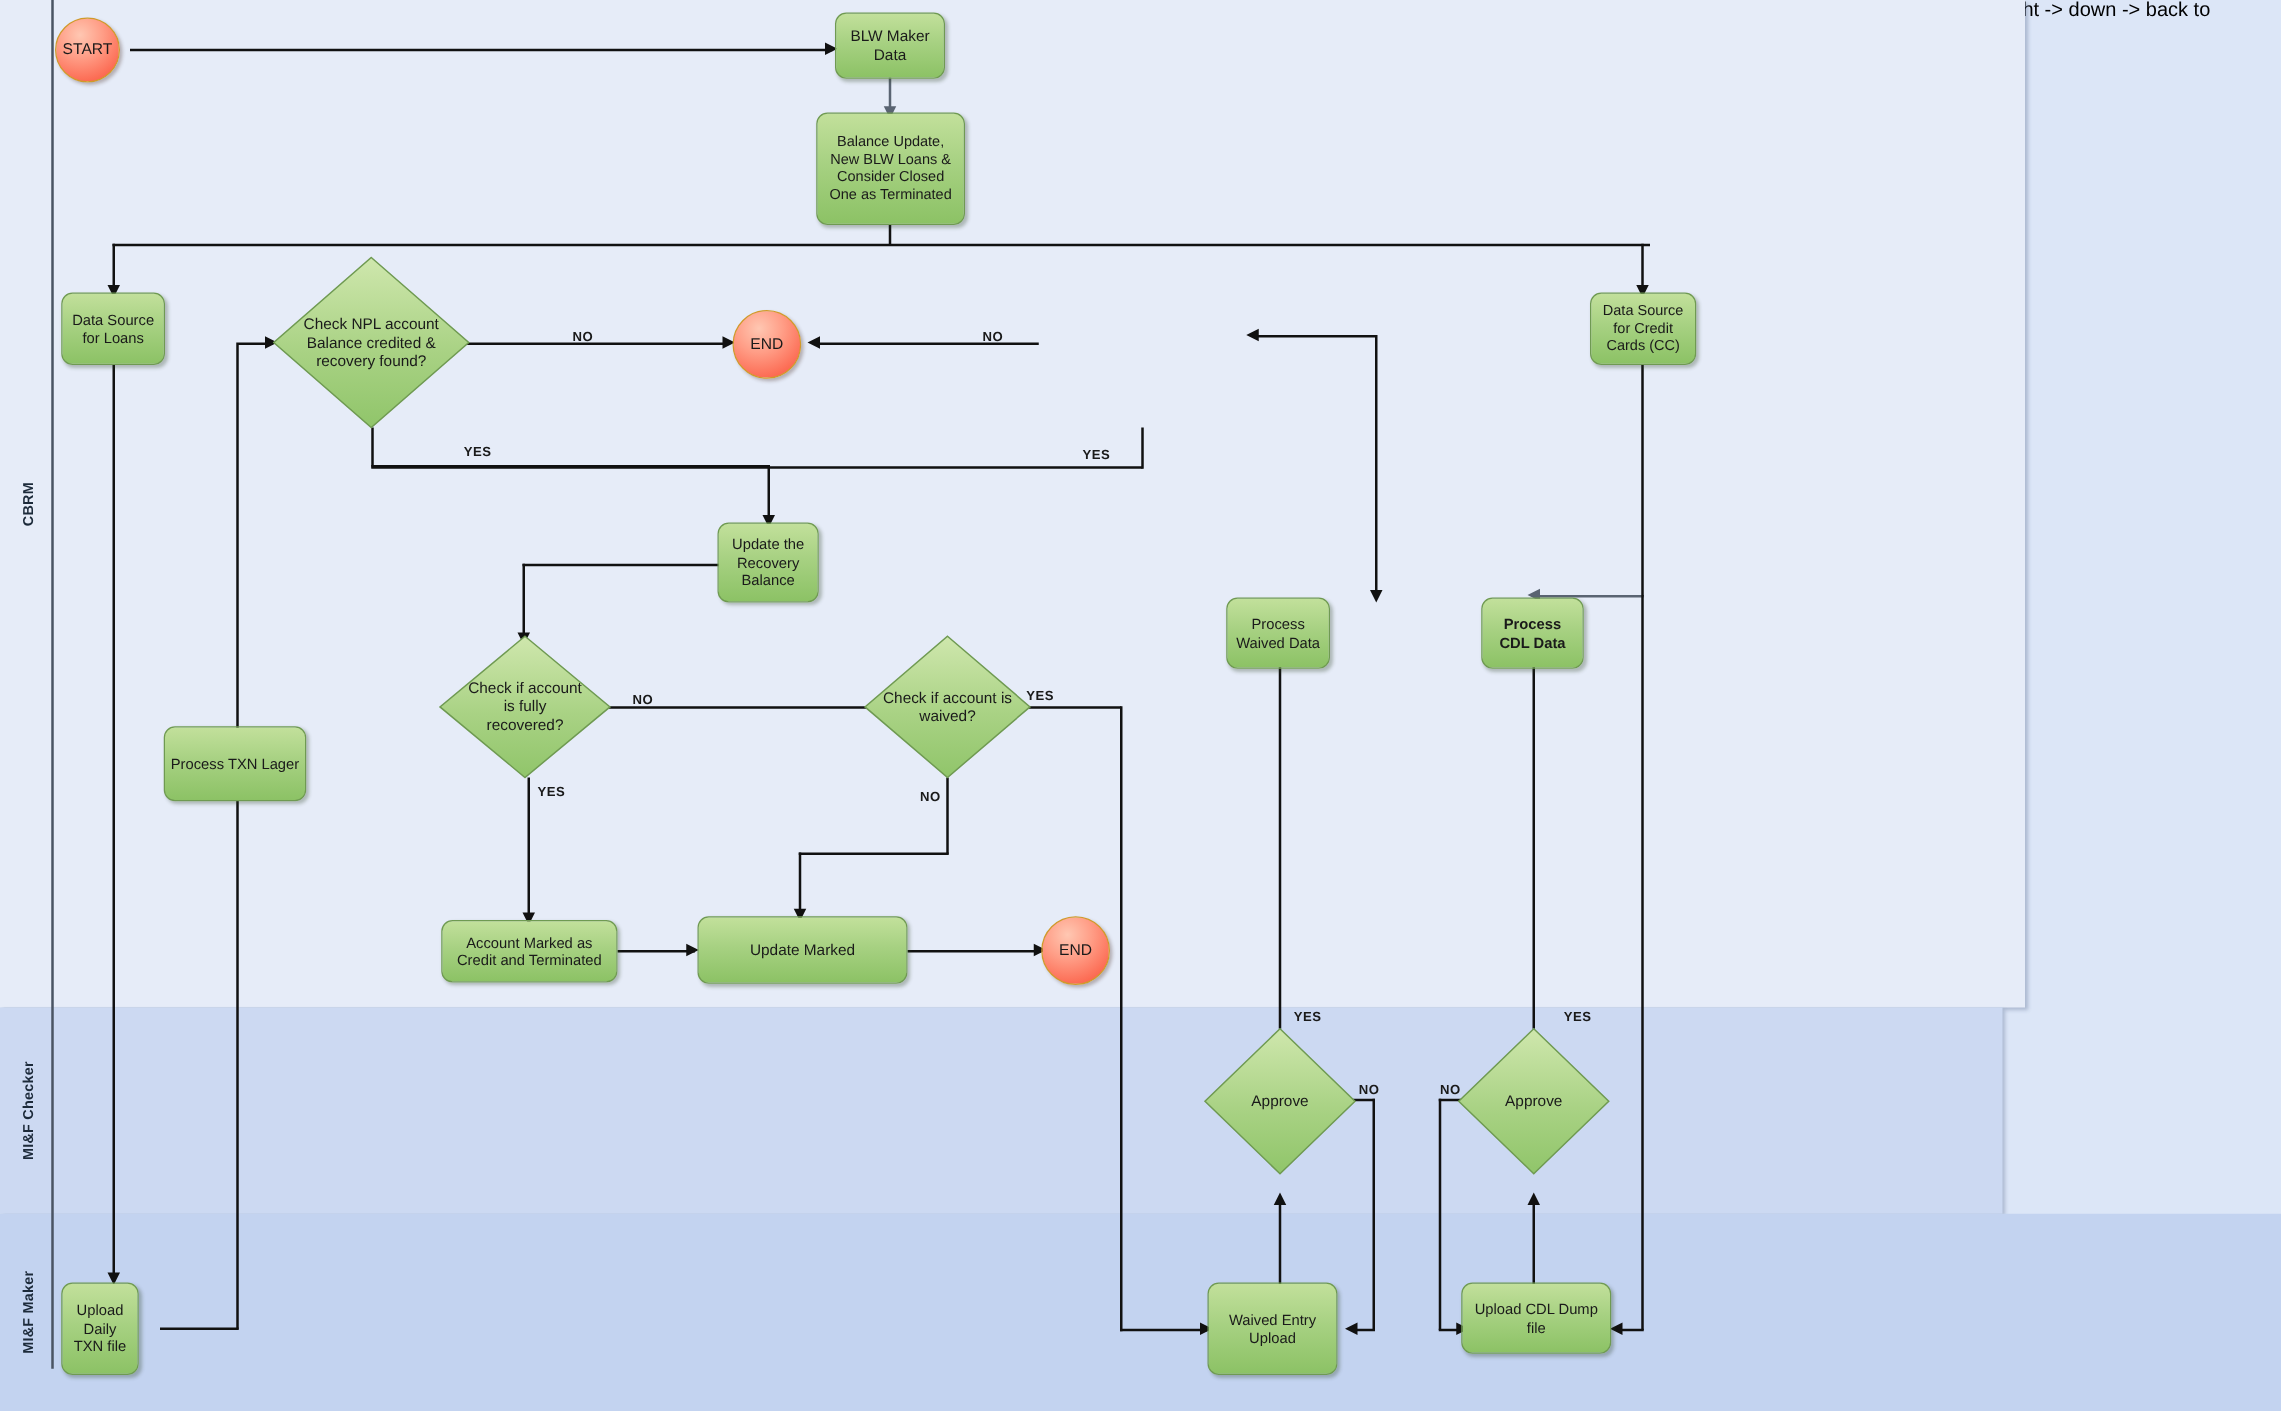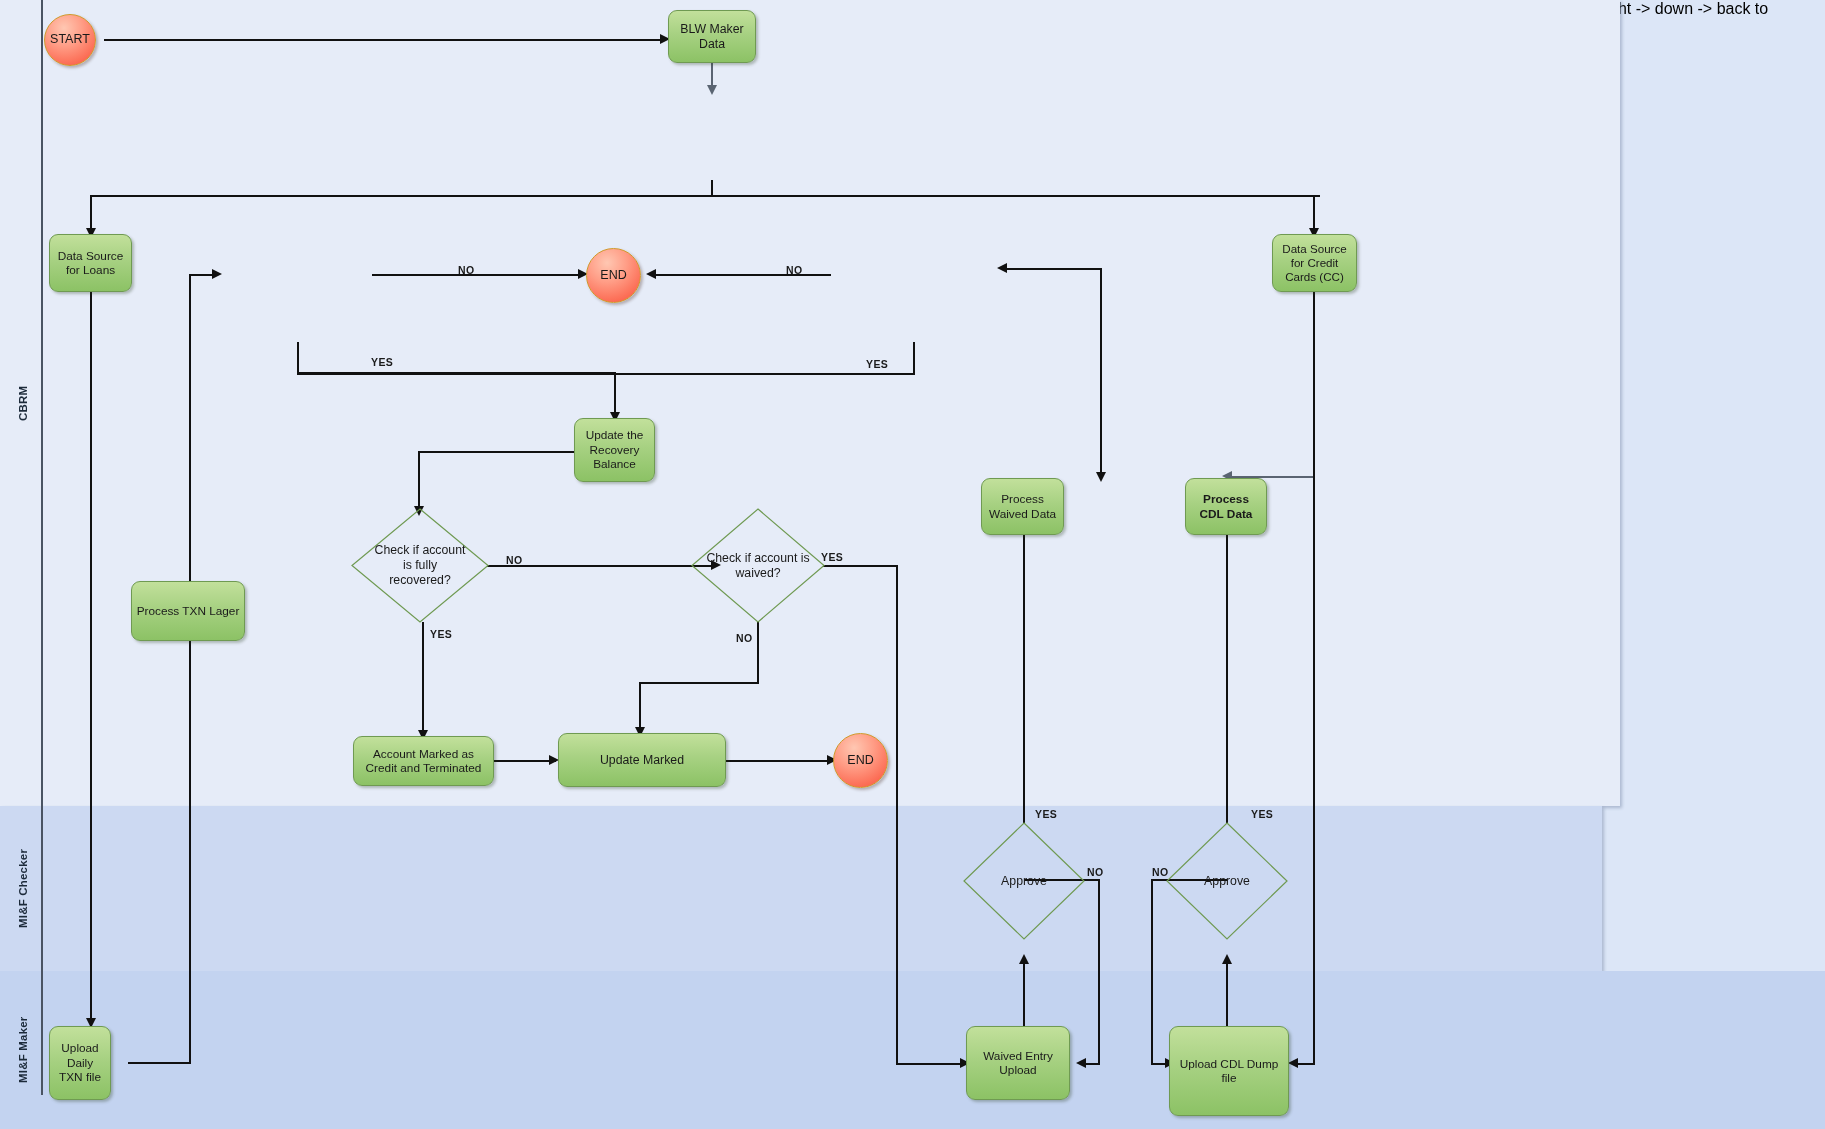--- a/index.html
+++ b/index.html
@@ -190,26 +190,40 @@
   <div class="edge" style="left:1313px;top:476px;width:1.6px;height:588px;"></div>
   <div class="edge" style="left:1296px;top:1063px;width:19px;height:1.6px;"></div>
   <div class="arrow ar-l" style="left:1288px;top:1058px;"></div>
 
   
 
   <div class="node term" style="left:44px;top:14px;width:52px;height:52px;">START</div>
 
   <div class="node proc" style="left:668px;top:10px;width:88px;height:53px;">BLW Maker Data</div>
 
+  <div class="node proc" style="left:653px;top:90px;width:119px;height:90px;font-size:11.6px;">Balance Update, New BLW Loans &amp; Consider Closed One as Terminated</div>
 
   <div class="node proc" style="left:49px;top:234px;width:83px;height:58px;font-size:11.8px;">Data Source for Loans</div>
 
   <div class="node proc" style="left:1272px;top:234px;width:85px;height:58px;font-size:11.6px;">Data Source for Credit Cards (CC)</div>
 
   
+  <div class="node dia" style="left:218px;top:205px;width:158px;height:138px;">
+    <svg class="shape" viewBox="0 0 158 138" preserveAspectRatio="none">
+      <defs>
+          <linearGradient id="g1" x1="0" y1="0" x2="0" y2="1">
+        <stop offset="0%" stop-color="#cfe7ad"></stop>
+            <stop offset="55%" stop-color="#a9d284"></stop>
+            <stop offset="100%" stop-color="#90c56a"></stop>
+      </linearGradient>
+        </defs>
+      <polygon points="79,1 157,69 79,137 1,69" fill="url(#g1)" stroke="#6f9a52" stroke-width="1.2"></polygon>
+    </svg>
+    <div class="txt">Check NPL account Balance credited &amp; recovery found?</div>
+  </div>
 
   <div class="node term" style="left:586px;top:248px;width:55px;height:55px;">END</div>
 
   
 
   <div class="node proc" style="left:574px;top:418px;width:81px;height:64px;font-size:11.8px;">Update the Recovery Balance</div>
 
   <div class="node proc" style="left:131px;top:581px;width:114px;height:60px;font-size:11.8px;">Process TXN  Lager</div>
 
   
@@ -251,15 +265,15 @@
     <svg class="shape" viewBox="0 0 122 118" preserveAspectRatio="none">
       <polygon points="61,1 121,59 61,117 1,59" fill="url(#g1)" stroke="#6f9a52" stroke-width="1.2"></polygon>
     </svg>
     <div class="txt">Approve</div>
   </div>
 
   <div class="node proc" style="left:49px;top:1026px;width:62px;height:74px;font-size:11.8px;">Upload Daily TXN file</div>
 
   <div class="node proc" style="left:966px;top:1026px;width:104px;height:74px;font-size:11.8px;">Waived Entry Upload</div>
 
-  <div class="node proc" style="left:1169px;top:1026px;width:120px;height:90px;font-size:11.8px;">Upload CDL Dump file</div>
+  <div class="node proc" style="left:1169px;top:1026px;width:120px;height:57px;font-size:11.8px;">Upload CDL Dump file</div>
 
 </div>
 
 </body></html>

